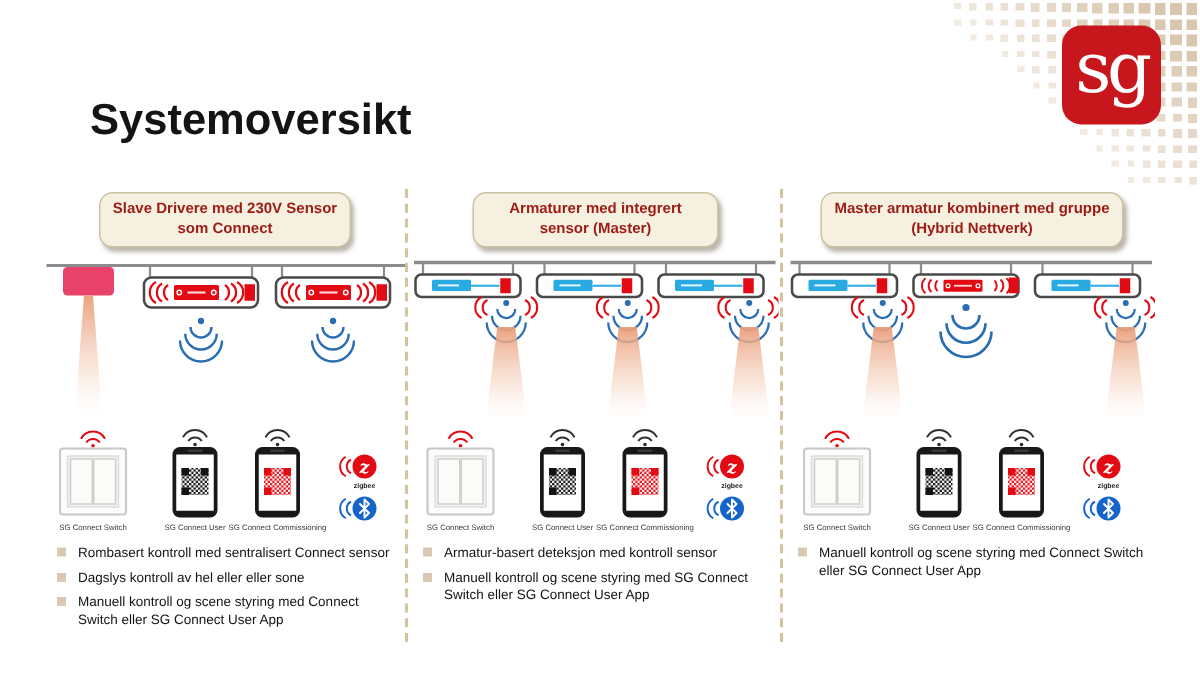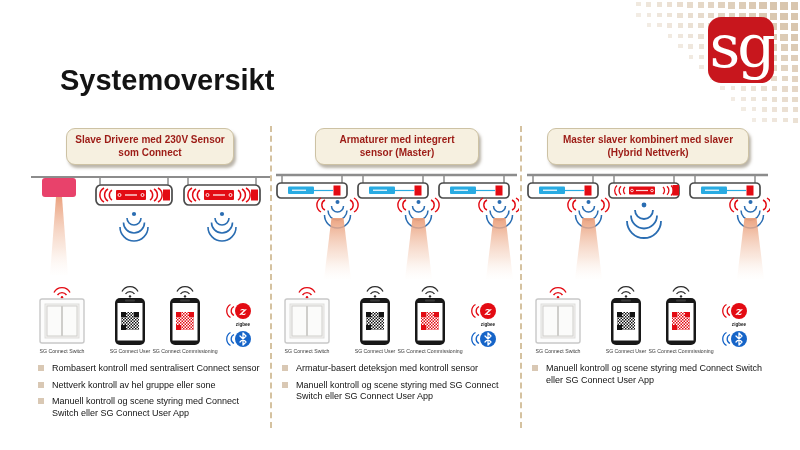--- a/index.html
+++ b/index.html
@@ -1,20 +1,20 @@
 <!DOCTYPE html>
 <html><head>
 <meta charset="utf-8">
 <style>
   html,body{margin:0;padding:0;background:#fff;}
   .slide{position:relative;width:800px;height:450px;background:#fff;overflow:hidden;
          font-family:"Liberation Sans",sans-serif;}
   .dot-pattern{position:absolute;top:0;right:0;width:172px;height:128px;z-index:1;}
   .logo{position:absolute;top:17px;right:26px;width:66px;height:66px;background:#c8161d;
-        border-radius:13px;color:#fff;font-family:"DejaVu Serif",serif;font-size:60px;
+        border-radius:13px;color:#fff;font-family:"DejaVu Serif",serif;font-size:47px;
         line-height:58px;text-align:center;letter-spacing:-3px;z-index:2;}
   .title{position:absolute;left:60px;top:64px;font-size:29px;font-weight:bold;color:#141414;}
   .cols{position:absolute;left:30px;top:126px;display:flex;z-index:2;}
   .col{box-sizing:border-box;height:302px;}
   .col1{width:240px;}
   .col2{width:250px;border-left:2px dashed #d5c2a0;padding-left:2px;}
   .col3{width:252px;border-left:2px dashed #d5c2a0;padding-left:2px;}
   .badge{margin:2px auto 4px;text-align:center;font-size:10px;font-weight:bold;color:#9c1b15;
          background:#f6f0e0;border:1px solid #cdc2a4;border-radius:9px;padding:5px 8px;
          box-shadow:2px 3px 3px rgba(120,108,85,.5);line-height:1.25;}
@@ -278,21 +278,21 @@
         </g>
       </svg>
 
       <ul class="bullets">
         <li>
             <span class="sq"></span>
             <span>Rombasert kontroll med sentralisert Connect sensor</span>
           </li>
         <li>
             <span class="sq"></span>
-            <span>Nettverk kontroll av hel gruppe eller sone</span>
+            <span>Dagslys kontroll av hel eller eller sone</span>
           </li>
         <li>
             <span class="sq"></span>
             <span>Manuell kontroll og scene styring med Connect Switch eller SG Connect User App</span>
           </li>
       </ul>
     </div>
 
     <div class="col col2">
       <div class="badge bw2">Armaturer med integrert sensor (Master)</div>
@@ -335,21 +335,21 @@
             <span>Armatur-basert deteksjon med kontroll sensor</span>
           </li>
         <li>
             <span class="sq"></span>
             <span>Manuell kontroll og scene styring med SG Connect Switch eller SG Connect User App</span>
           </li>
       </ul>
     </div>
 
     <div class="col col3">
-      <div class="badge bw3">Master slaver kombinert med slaver (Hybrid Nettverk)</div>
+      <div class="badge bw3">Master armatur kombinert med gruppe (Hybrid Nettverk)</div>
 
       <svg class="diagram" width="244" height="114" viewBox="0 0 244 114">
         <line x1="1" y1="6" x2="242" y2="6" stroke="#8c8c8c" stroke-width="2.4"></line>
         <use href="#lum" x="0"></use>
         <use href="#lum" x="162"></use>
         <g>
           <line x1="88" y1="6" x2="88" y2="14" stroke="#8c8c8c" stroke-width="1.5"></line>
           <line x1="148" y1="6" x2="148" y2="14" stroke="#8c8c8c" stroke-width="1.5"></line>
           <rect x="83" y="14" width="70" height="15" rx="4" fill="#fff" stroke="#4a4a4a" stroke-width="1.7"></rect>
           <g stroke="#e30b13" stroke-width="1.3" fill="none">

